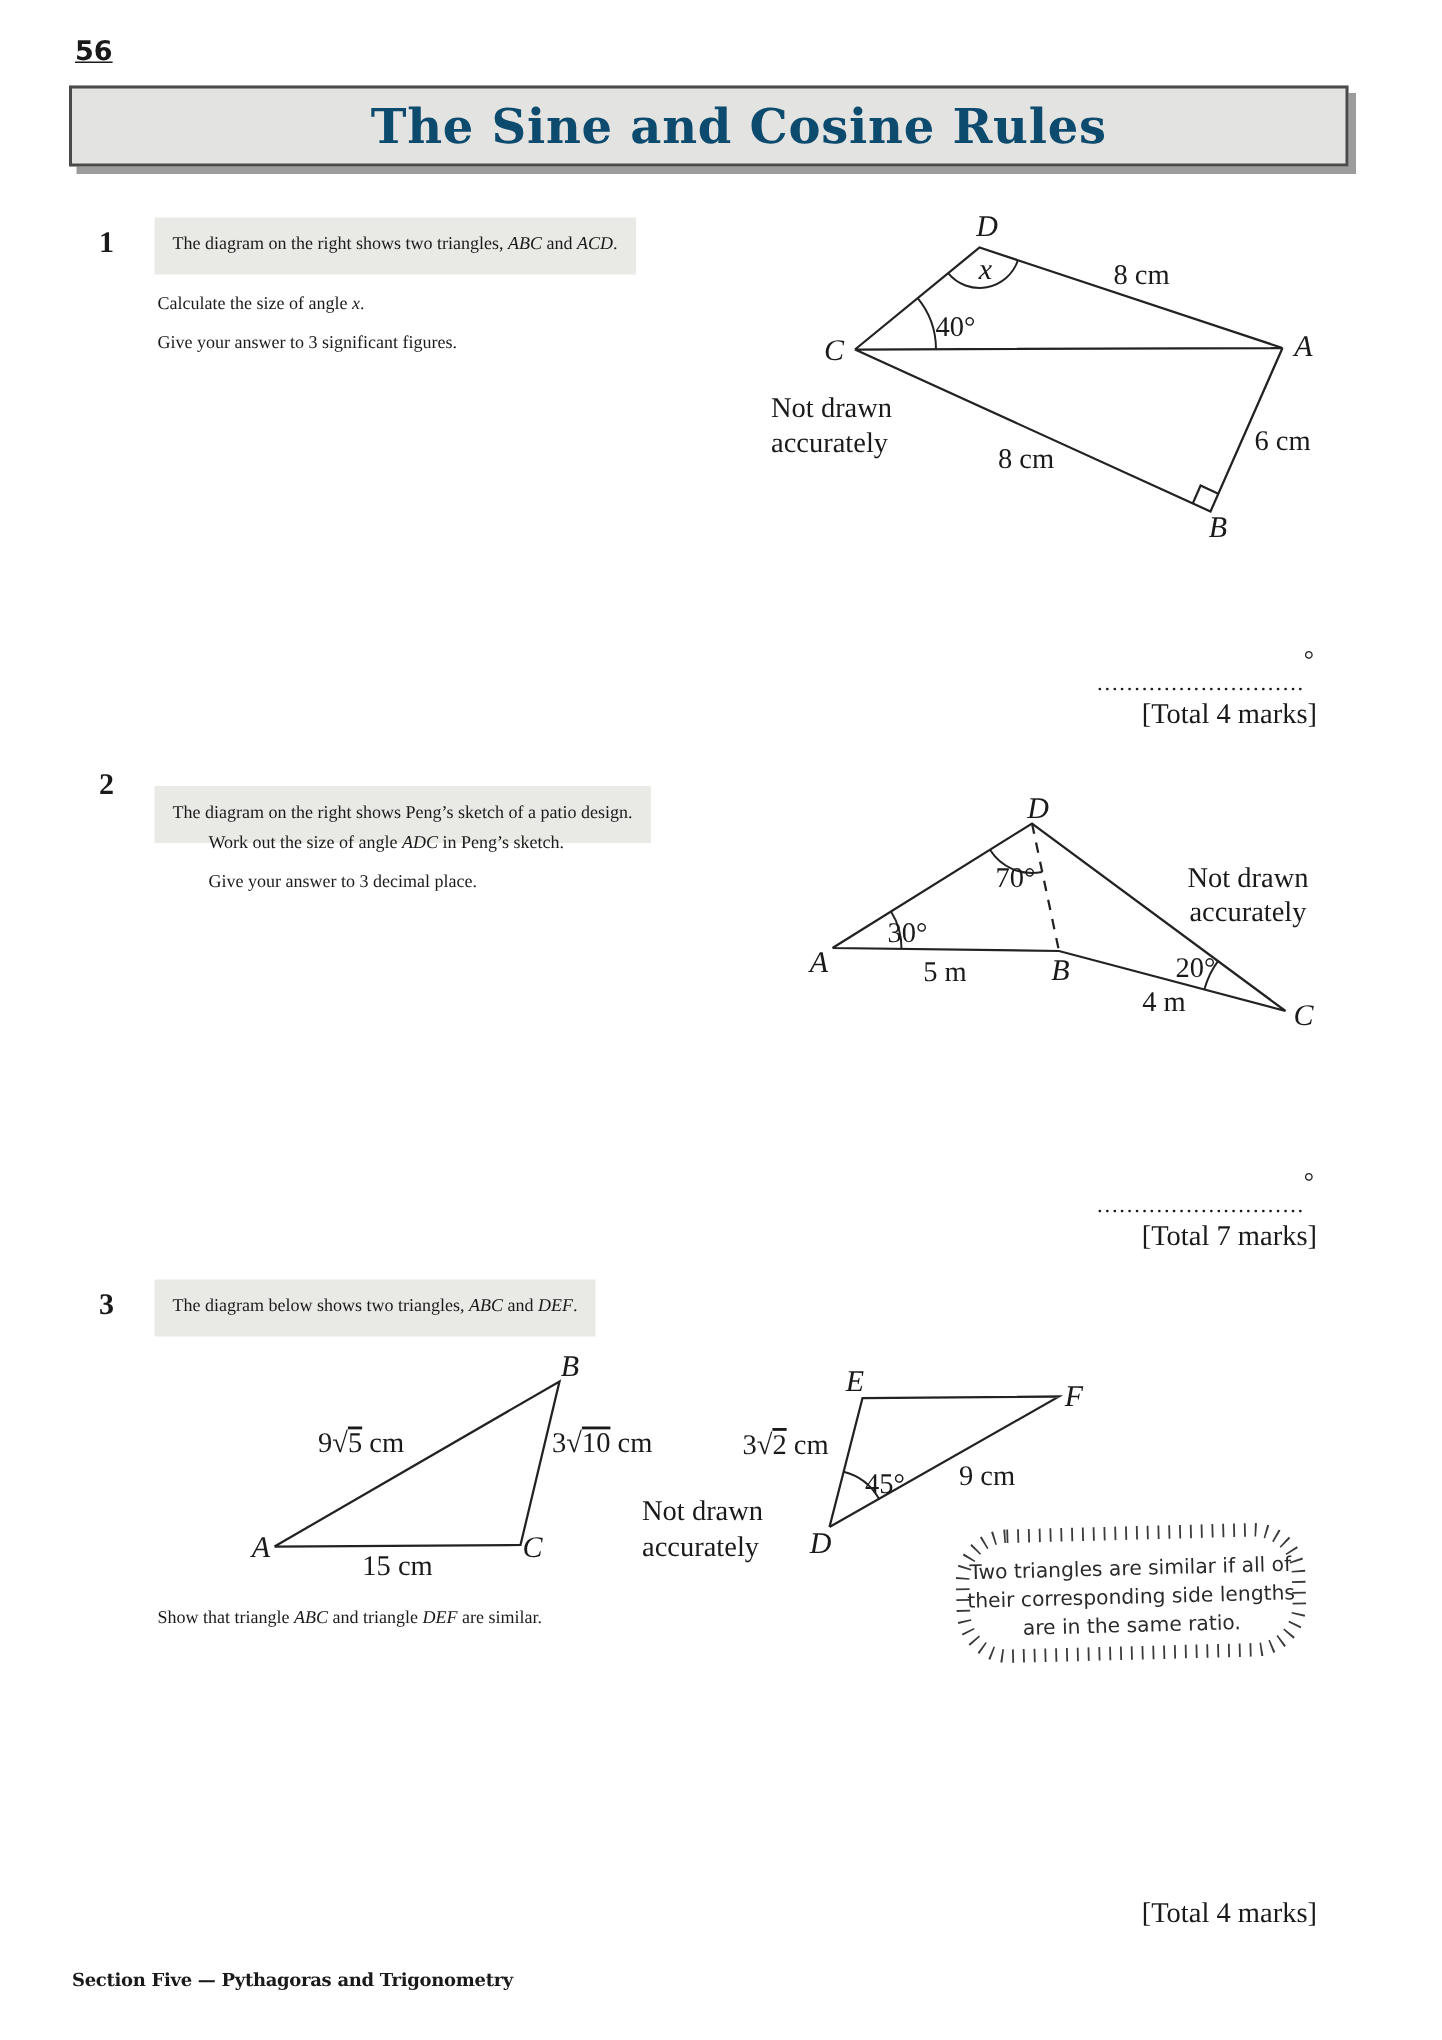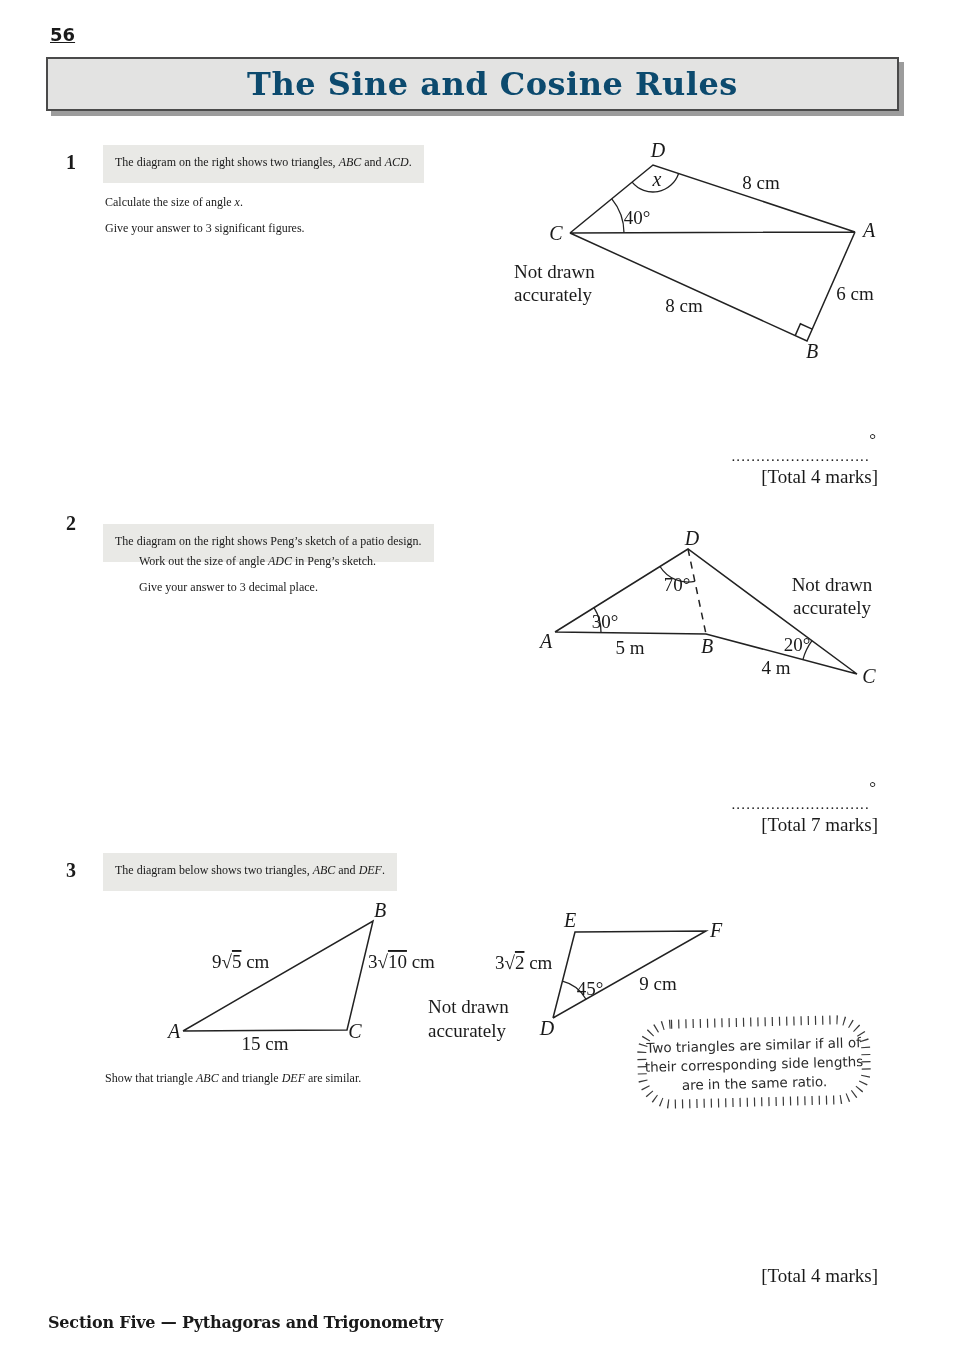--- a/index.html
+++ b/index.html
@@ -23,21 +23,21 @@
   }
   svg{position:absolute;overflow:visible;}
   svg text{font-family:"Liberation Serif",serif;font-size:19px;fill:#1a1a1a;}
   svg .vlab{font-style:italic;font-size:20px;}
   .geo{stroke:#222;stroke-width:1.5;fill:none;}
   .arc{stroke:#222;stroke-width:1.3;fill:none;}
   .answer{width:180px;text-align:right;}
   .answer .deg{font-size:17px;line-height:16px;padding-right:2px;}
   .answer .dots{font-size:15px;letter-spacing:1.2px;line-height:16px;padding-right:8px;white-space:nowrap;}
   .answer .total{font-size:19px;line-height:26px;}
-  #footer{left:48px;top:1313px;font-family:"DejaVu Serif",serif;font-weight:bold;font-size:16px;letter-spacing:-0.2px;}
+  #footer{left:48px;top:1313px;font-family:"DejaVu Serif",serif;font-weight:bold;font-size:12px;letter-spacing:-0.2px;}
   .hint-text{font-family:"DejaVu Sans",sans-serif;font-size:13.5px;fill:#2a2a2a;}
 </style>
 </head>
 <body>
 
 <div class="abs" id="page-number">56</div>
 
 <div class="abs" id="title-box">
   <span class="title">The Sine and Cosine Rules</span>
 </div>

